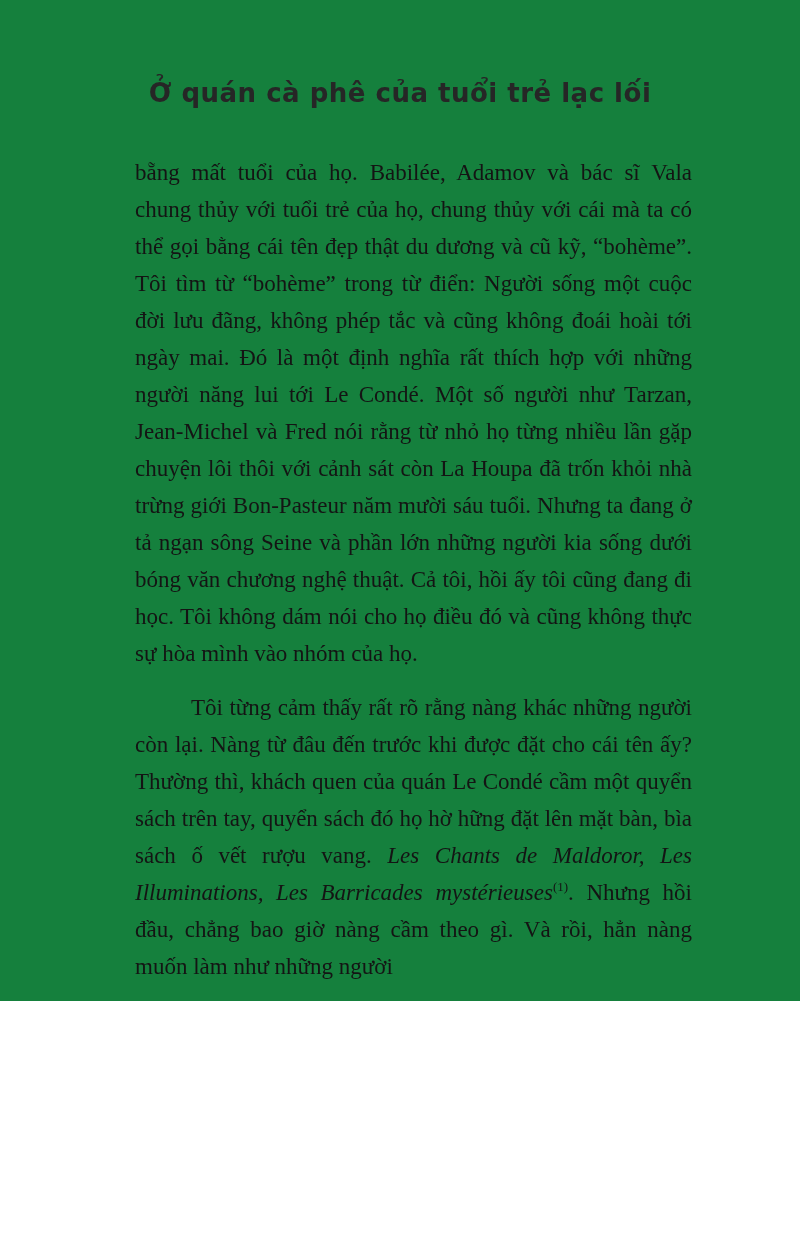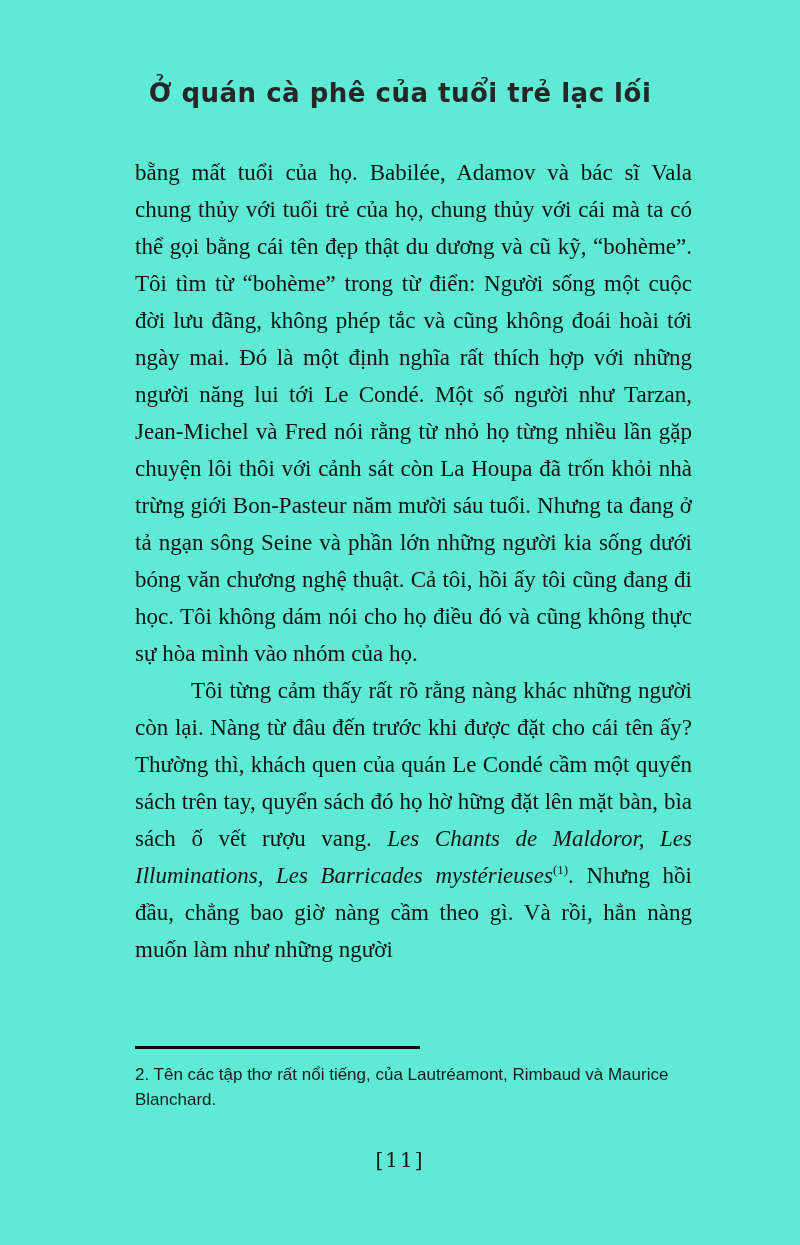--- a/index.html
+++ b/index.html
@@ -3,22 +3,22 @@
 <meta charset="utf-8">
 <style>
   html, body {
     margin: 0;
     padding: 0;
     background: #ffffff;
   }
   .page {
     position: relative;
     width: 800px;
-    height: 1245px;
-    background: #5eead4;
+    height: 1001px;
+    background: #15803d;
     overflow: hidden;
     font-family: "DejaVu Serif", serif;
     color: #161616;
   }
   .header-title {
     margin: 0;
     padding-top: 78px;
     text-align: center;
     font-family: "DejaVu Sans", sans-serif;
     font-size: 26px;
@@ -33,20 +33,21 @@
   }
   .para {
     margin: 0;
     font-size: 23px;
     line-height: 37px;
     text-align: justify;
     color: #141414;
   }
   .para.indent {
     text-indent: 56px;
+    margin-top: 17px;
   }
   .book-titles {
     font-style: italic;
   }
   .fn-ref {
     font-size: 13px;
     line-height: 0;
     vertical-align: super;
   }
   .footnote-rule {

